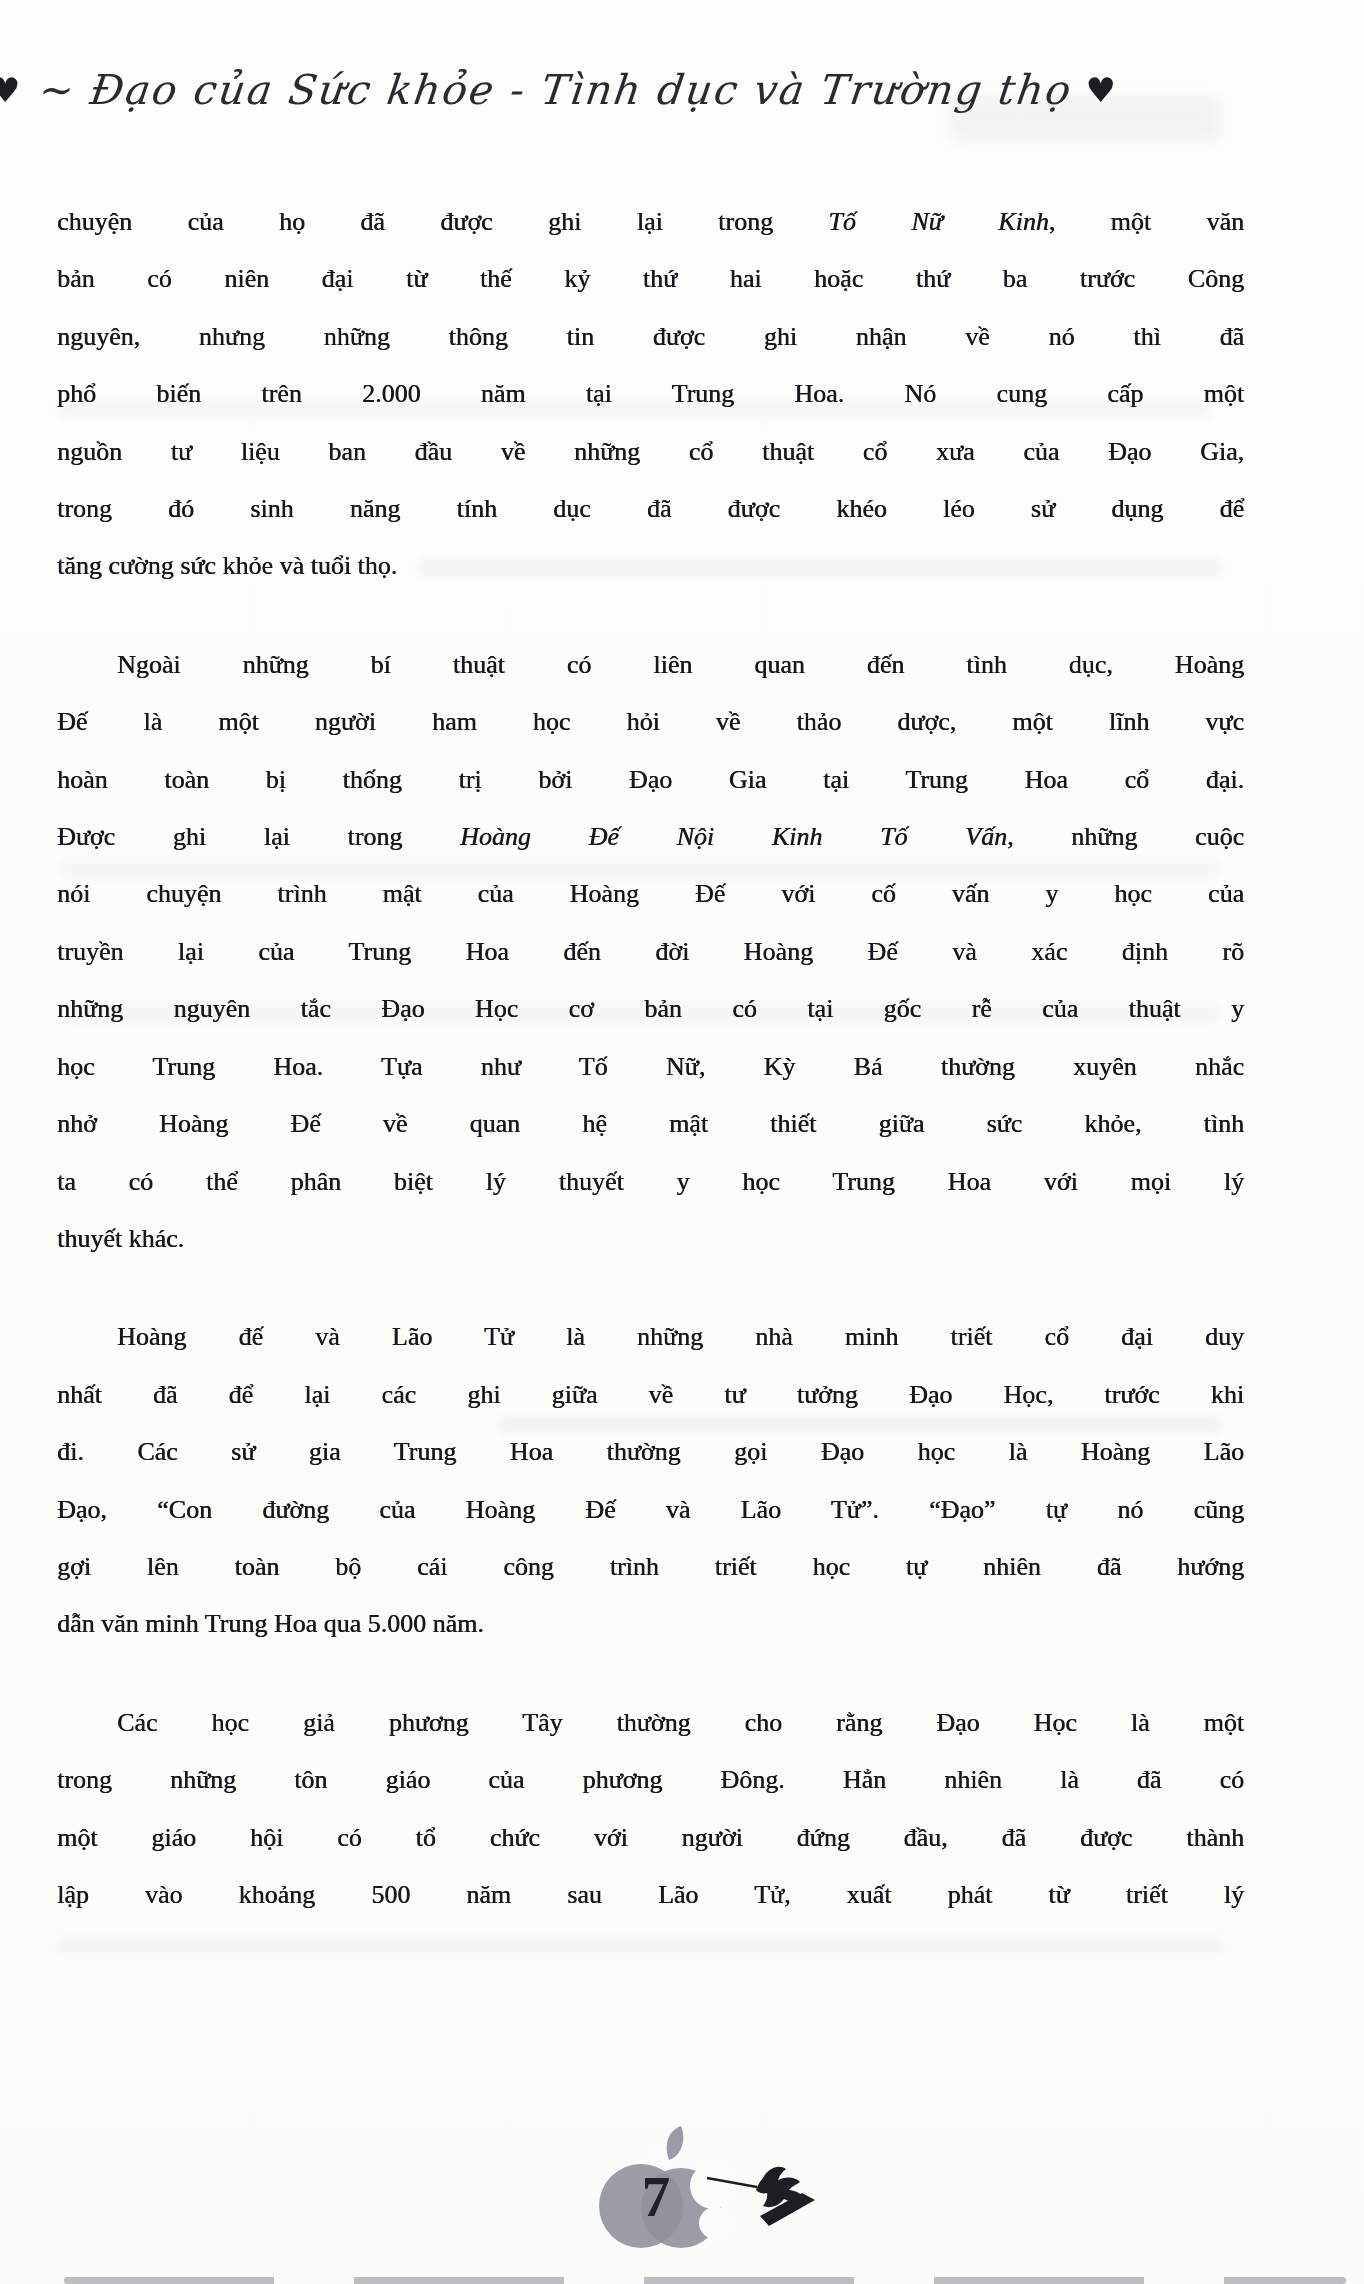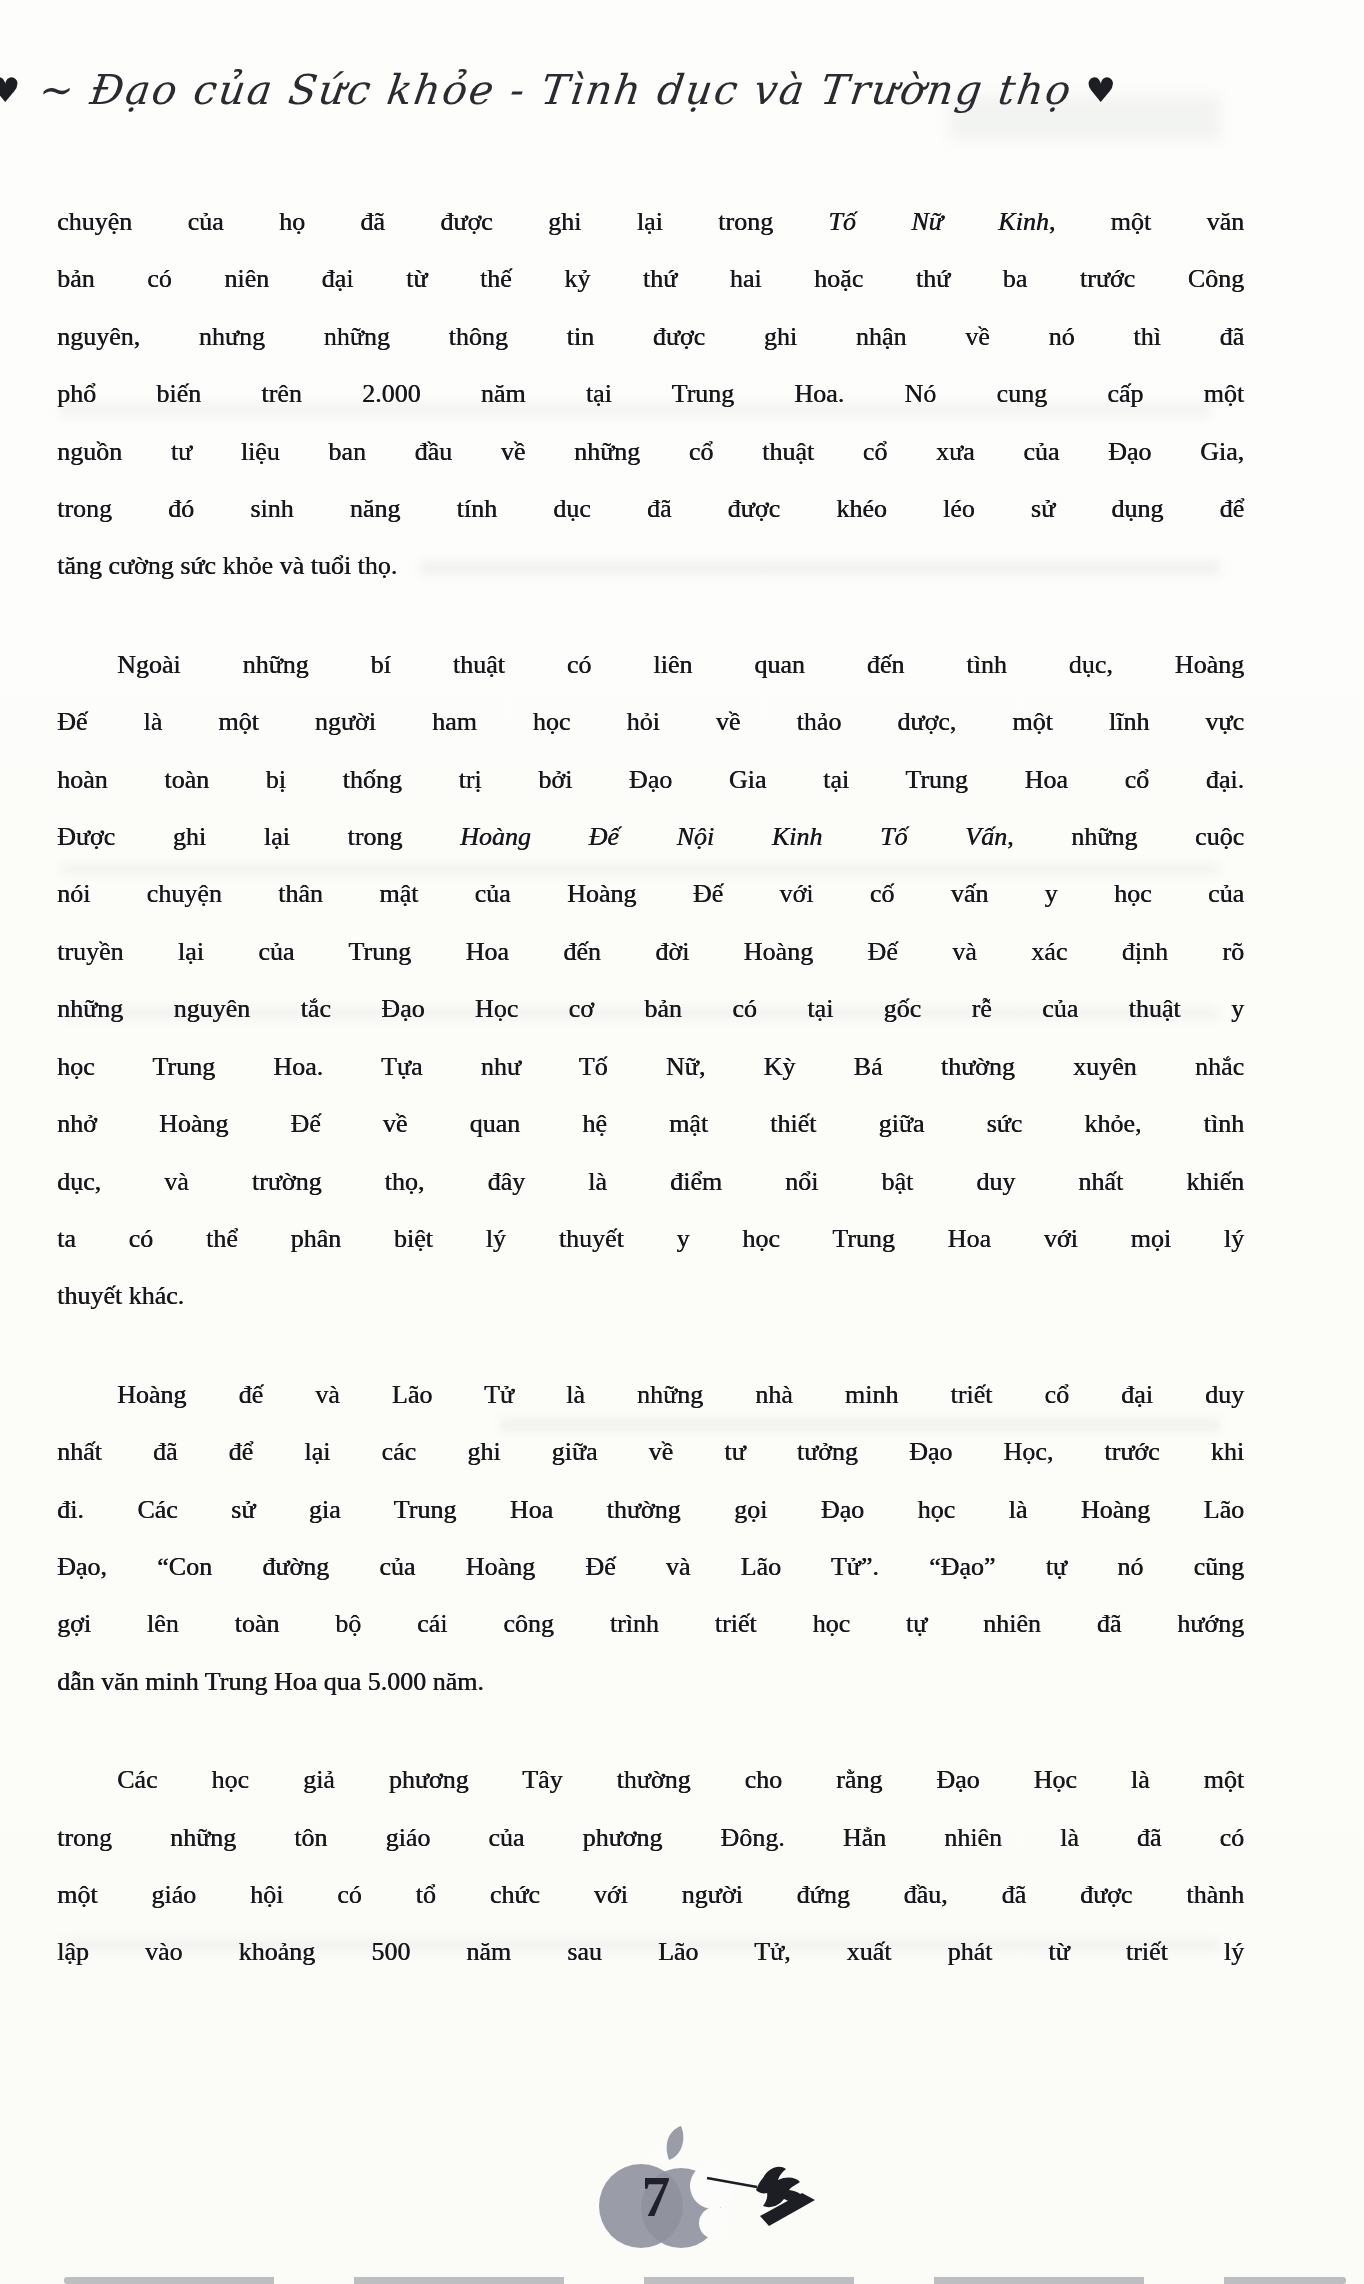--- a/index.html
+++ b/index.html
@@ -80,26 +80,25 @@
       <div class="ln">nguồn tư liệu ban đầu về những cổ thuật cổ xưa của Đạo Gia,</div>
       <div class="ln">trong đó sinh năng tính dục đã được khéo léo sử dụng để</div>
       <div class="ln end">tăng cường sức khỏe và tuổi thọ.</div>
     </div>
 
     <div class="para">
       <div class="ln first">Ngoài những bí thuật có liên quan đến tình dục, Hoàng</div>
       <div class="ln">Đế là một người ham học hỏi về thảo dược, một lĩnh vực</div>
       <div class="ln">hoàn toàn bị thống trị bởi Đạo Gia tại Trung Hoa cổ đại.</div>
       <div class="ln"><span>Được ghi lại trong </span><em>Hoàng Đế Nội Kinh Tố Vấn</em><span>, những cuộc</span></div>
-      <div class="ln">nói chuyện thân mật của Hoàng Đế với cố vấn y học của</div>
+      <div class="ln">nói chuyện trình mật của Hoàng Đế với cố vấn y học của</div>
       <div class="ln">truyền lại của Trung Hoa đến đời Hoàng Đế và xác định rõ</div>
       <div class="ln">những nguyên tắc Đạo Học cơ bản có tại gốc rễ của thuật y</div>
       <div class="ln">học Trung Hoa. Tựa như Tố Nữ, Kỳ Bá thường xuyên nhắc</div>
       <div class="ln">nhở Hoàng Đế về quan hệ mật thiết giữa sức khỏe, tình</div>
-      <div class="ln">dục, và trường thọ, đây là điểm nổi bật duy nhất khiến</div>
       <div class="ln">ta có thể phân biệt lý thuyết y học Trung Hoa với mọi lý</div>
       <div class="ln end">thuyết khác.</div>
     </div>
 
     <div class="para">
       <div class="ln first">Hoàng đế và Lão Tử là những nhà minh triết cổ đại duy</div>
       <div class="ln">nhất đã để lại các ghi giữa về tư tưởng Đạo Học, trước khi</div>
       <div class="ln">đi. Các sử gia Trung Hoa thường gọi Đạo học là Hoàng Lão</div>
       <div class="ln">Đạo, “Con đường của Hoàng Đế và Lão Tử”. “Đạo” tự nó cũng</div>
       <div class="ln">gợi lên toàn bộ cái công trình triết học tự nhiên đã hướng</div>

